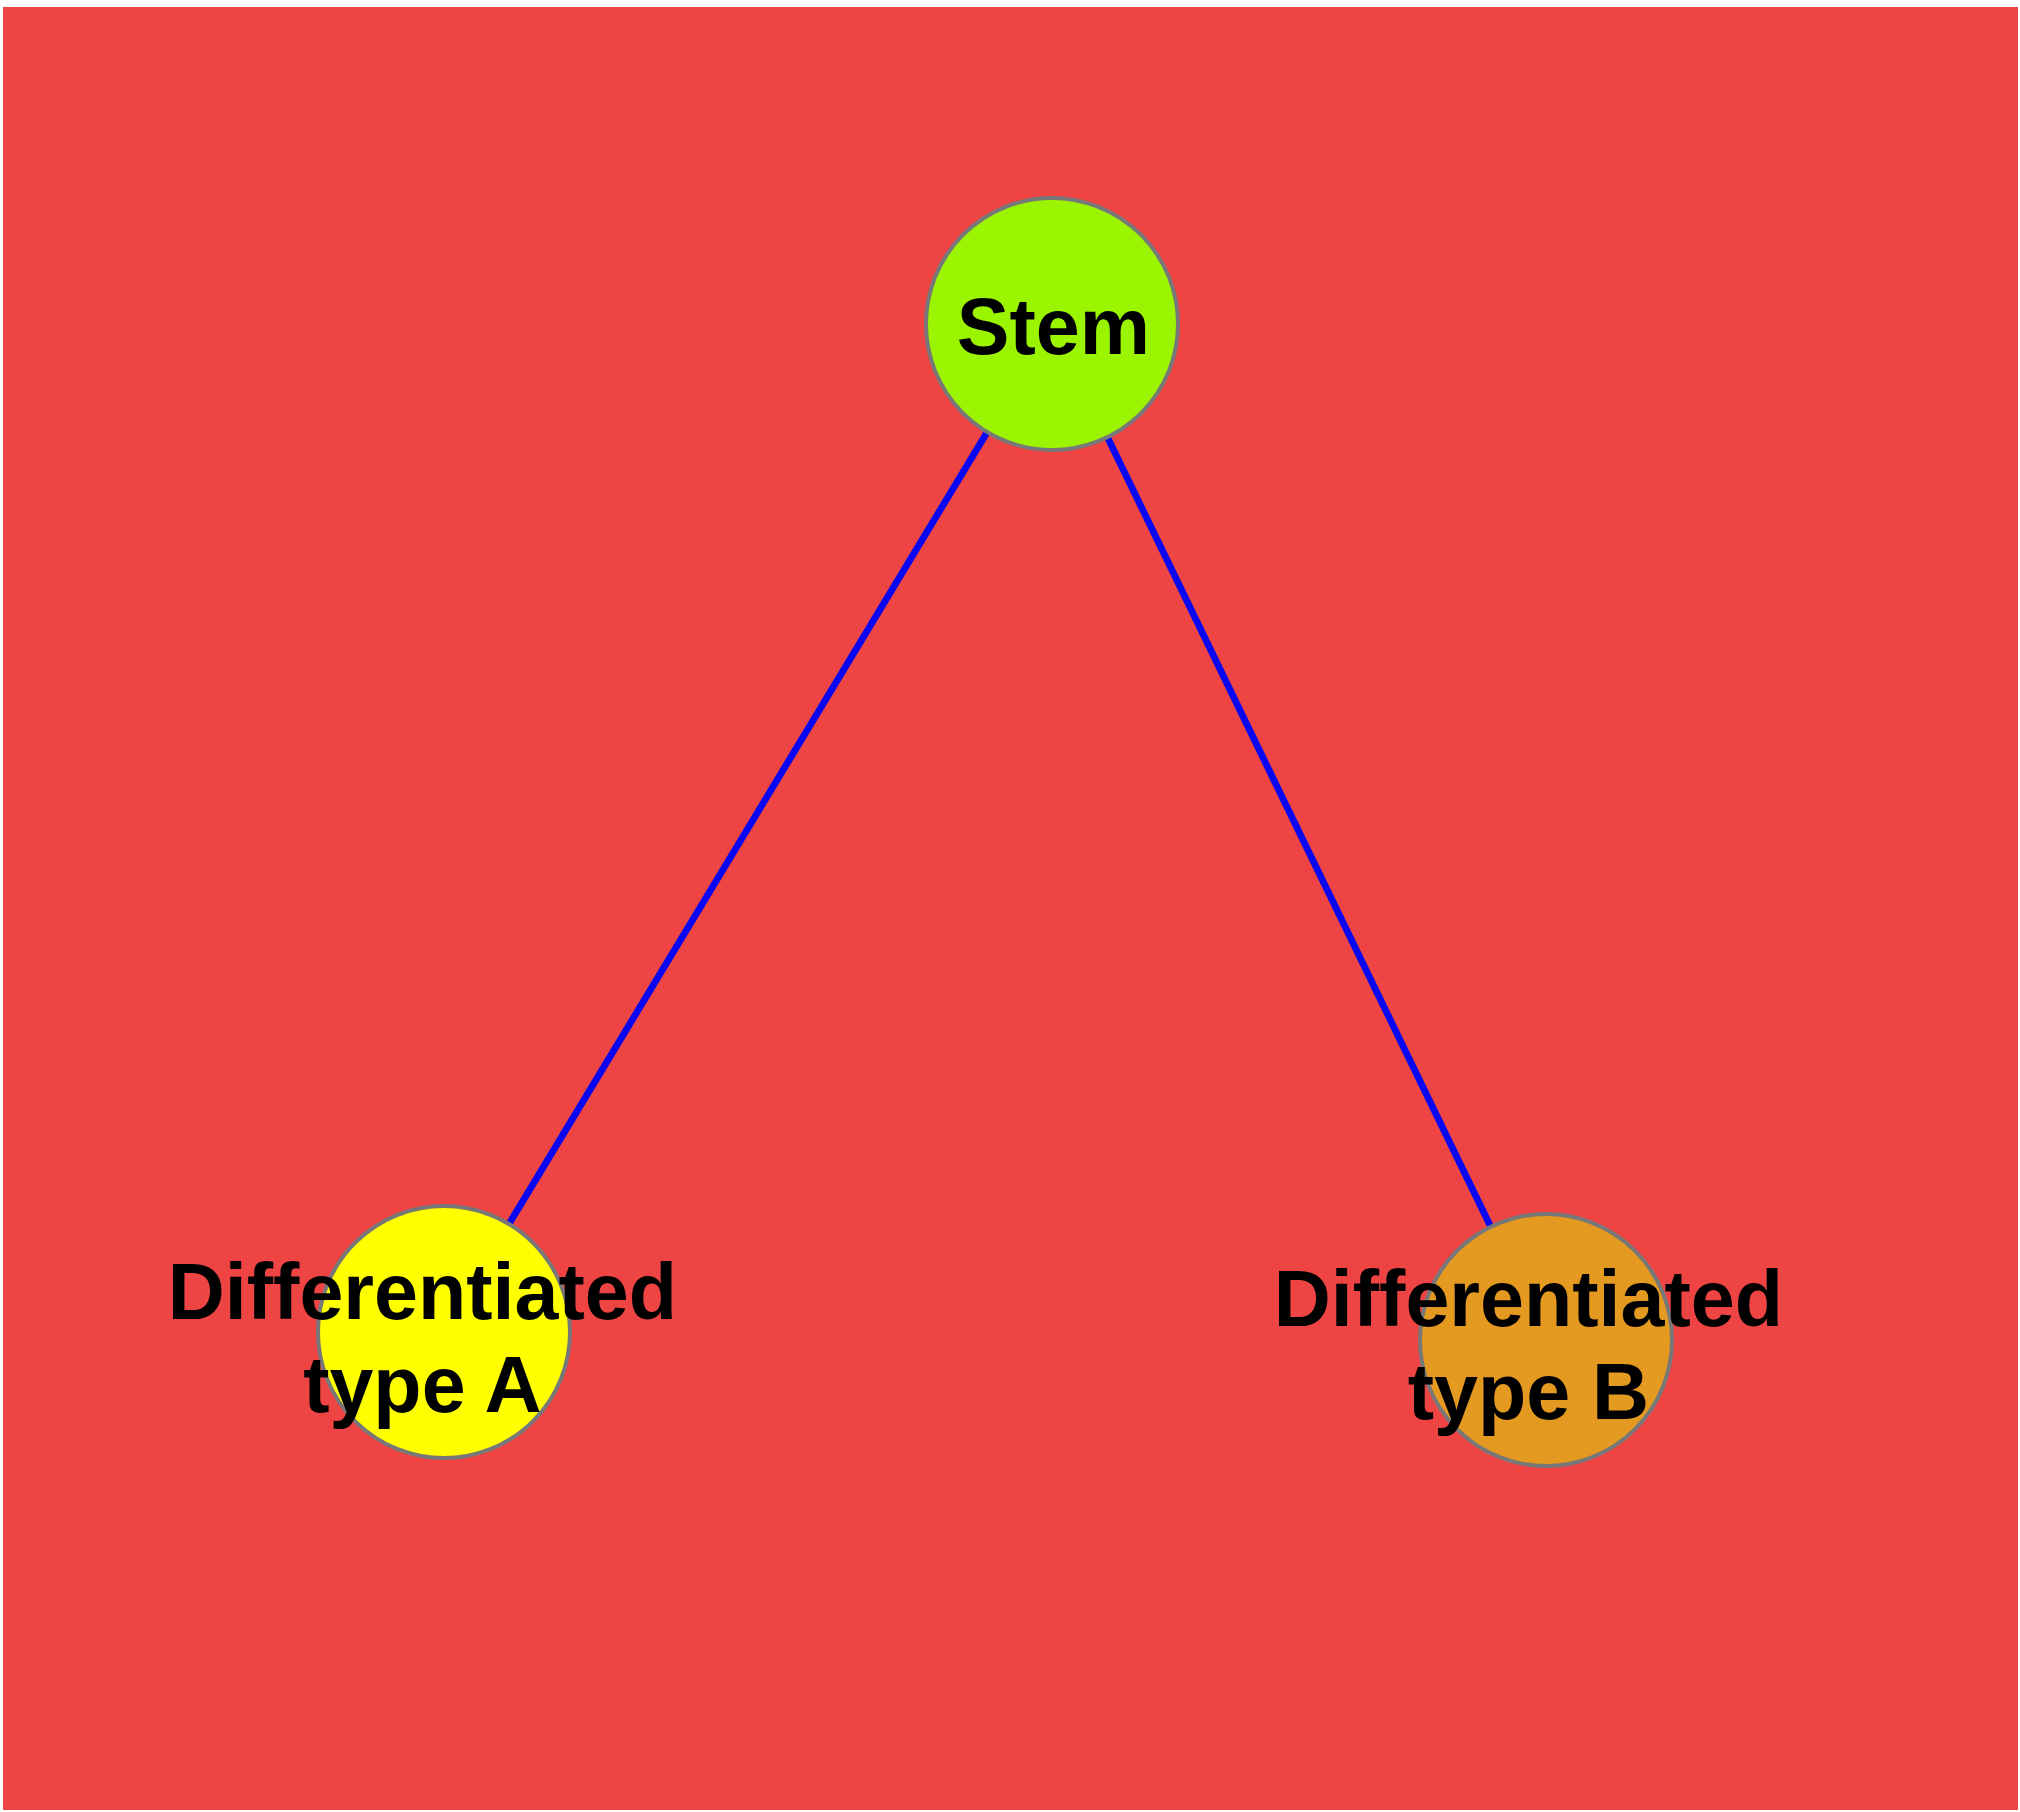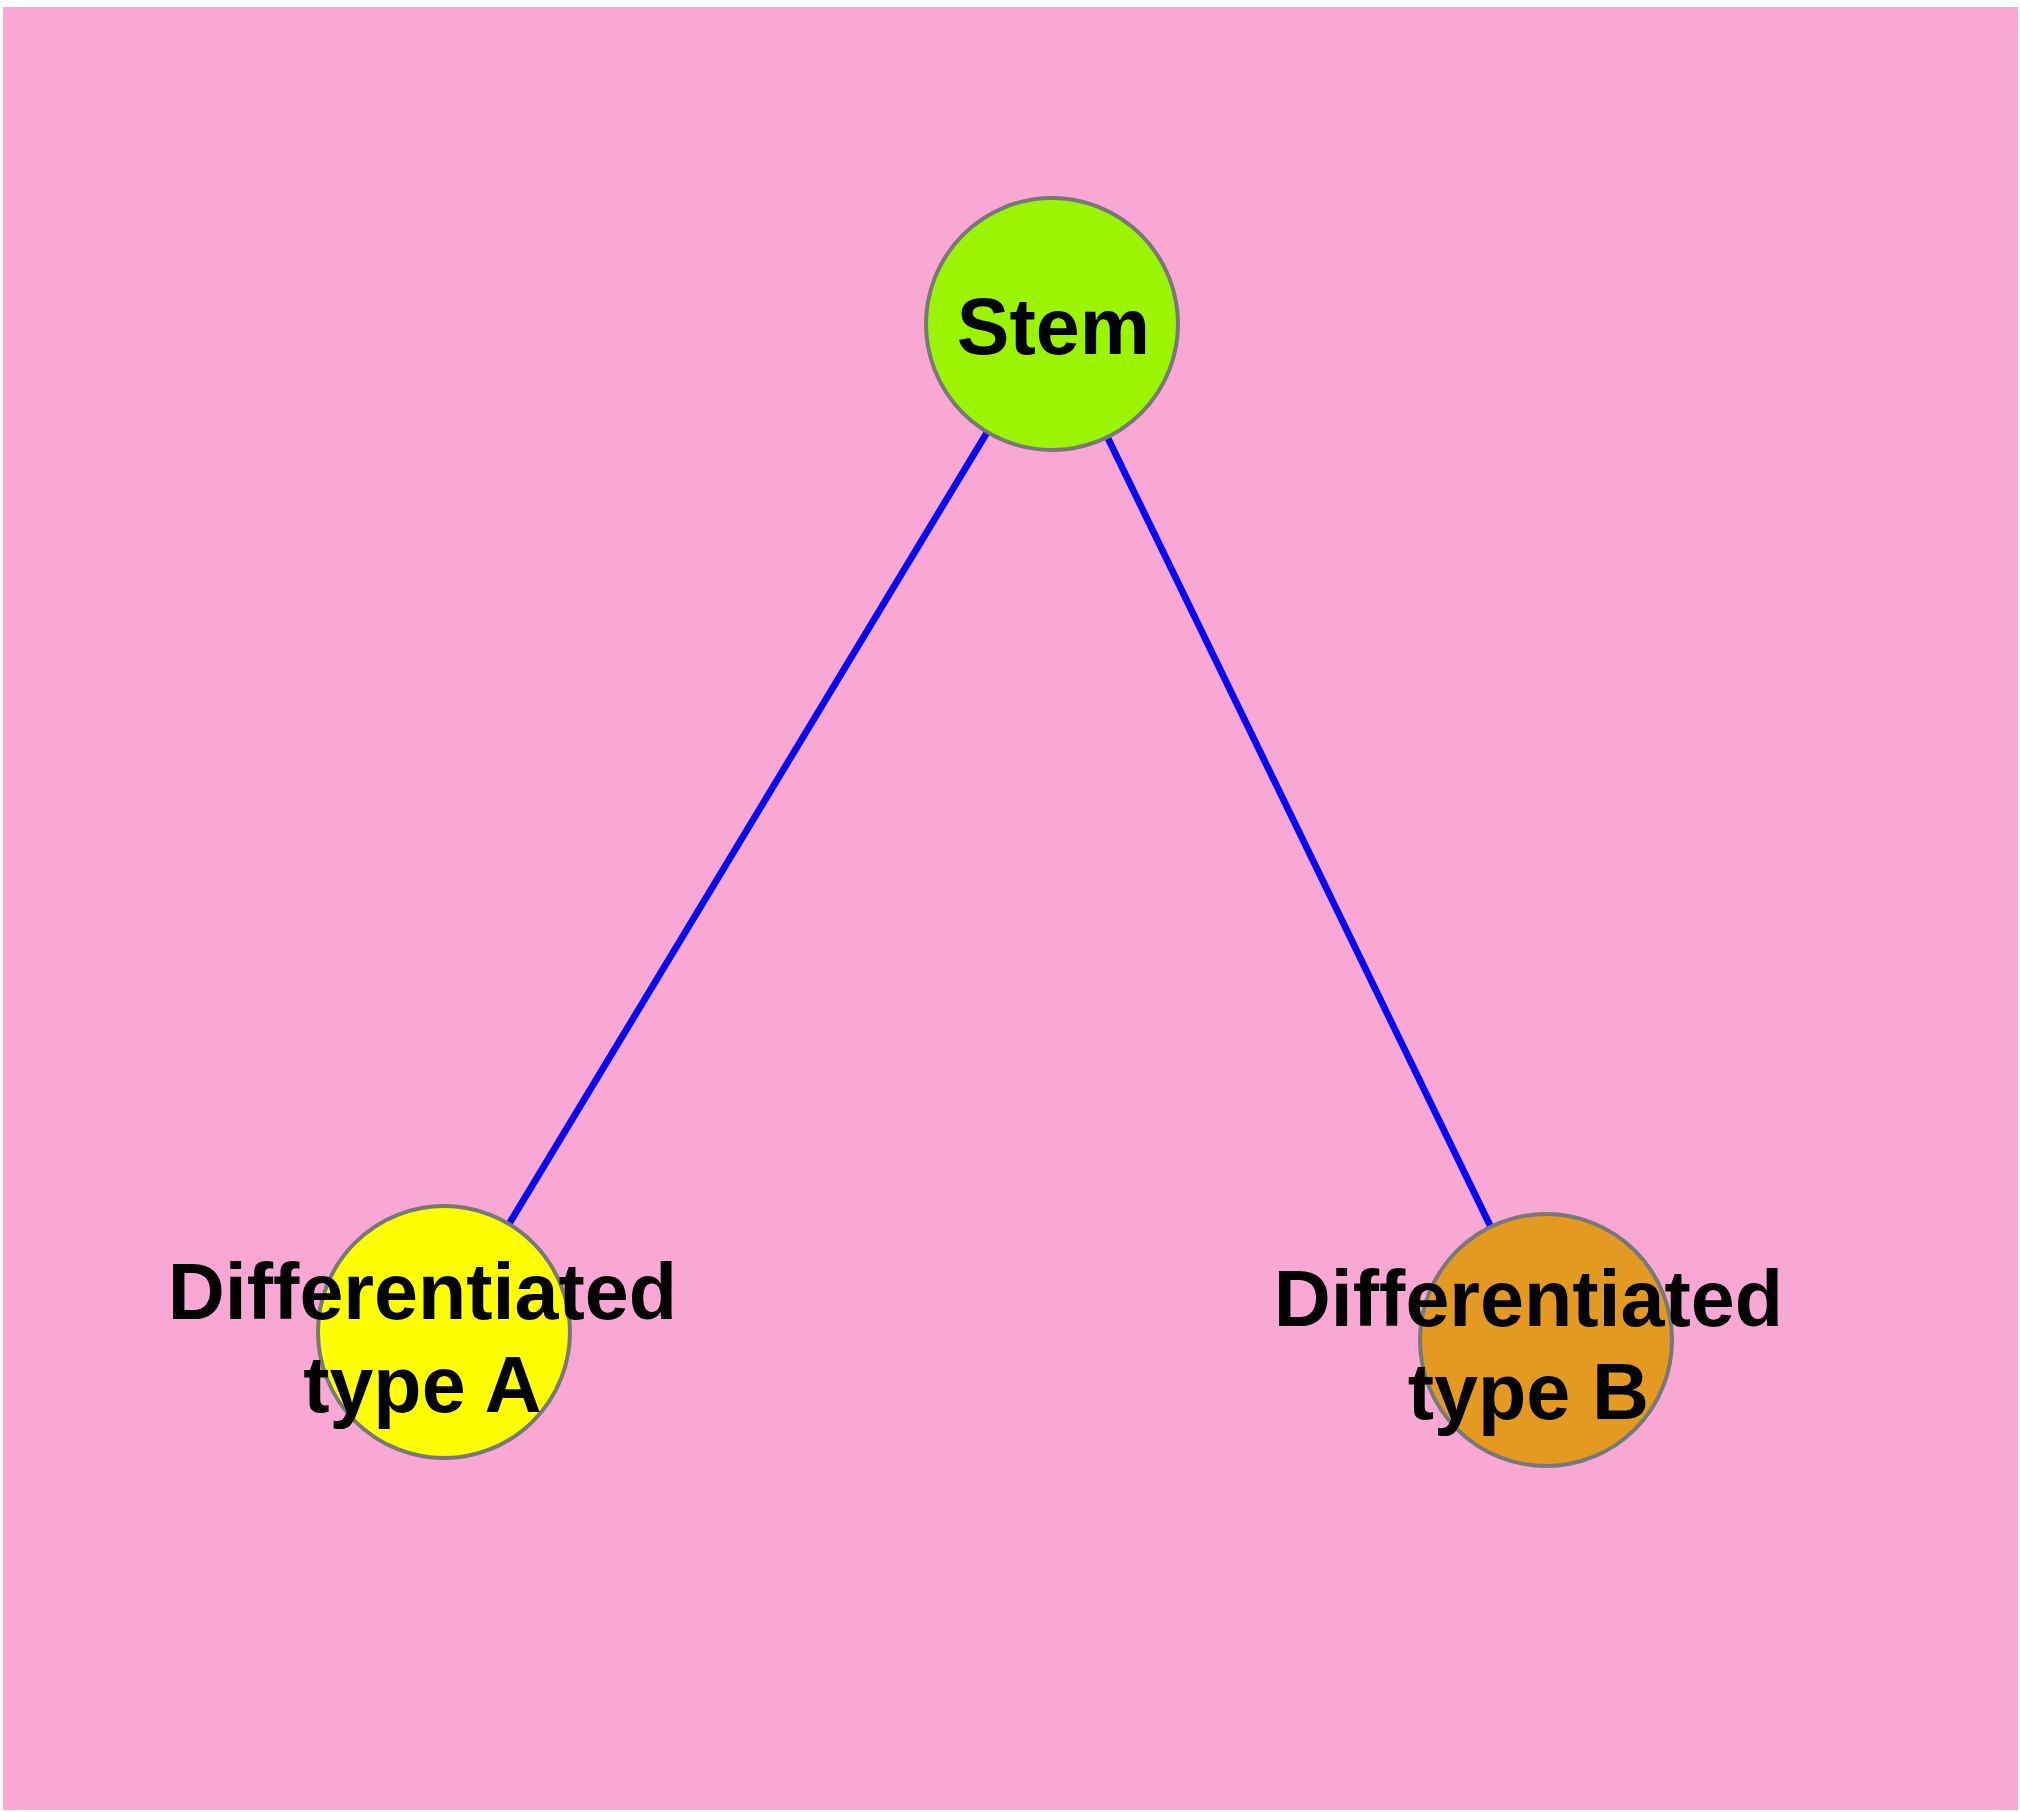--- a/index.html
+++ b/index.html
@@ -49,21 +49,21 @@
     color: #000000;
     white-space: pre-line;
     text-align: center;
     pointer-events: none;
   }
 </style>
 </head>
 <body>
 
 <div class="stage" style="background: rgb(255, 255, 255);">
-  <div class="canvas" style="background: #f9a8d4;">
+  <div class="canvas" style="background: #ef4444;">
 
     <svg class="edges" viewBox="0 0 2384 2138" aria-hidden="true">
       <line x1="1238" y1="374" x2="520" y2="1563" stroke="#0707f2"></line>
       <line x1="1238" y1="374" x2="1820" y2="1573" stroke="#0707f2"></line>
     </svg>
 
     <div class="node" style="left: 921px; top: 189px; width: 256px; height: 256px; background: rgb(155, 245, 0); border-color: rgb(120, 120, 120);"></div>
     <div class="node" style="left: 313px; top: 1197px; width: 256px; height: 256px; background: rgb(255, 255, 0); border-color: rgb(120, 120, 120);"></div>
     <div class="node" style="left: 1415px; top: 1205px; width: 256px; height: 256px; background: rgb(228, 154, 32); border-color: rgb(120, 120, 120);"></div>
 

